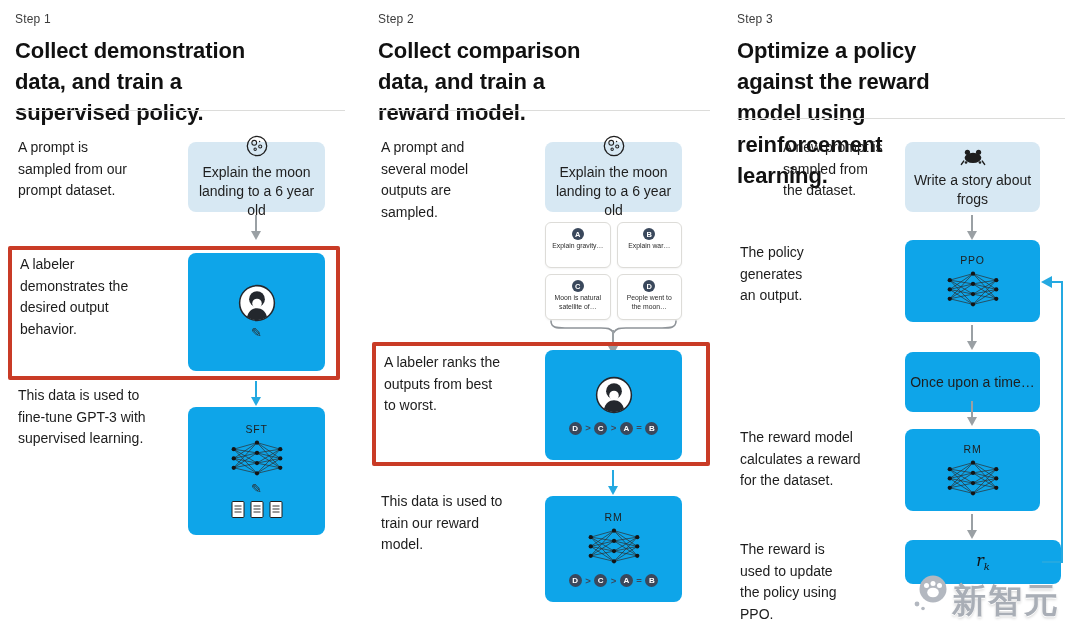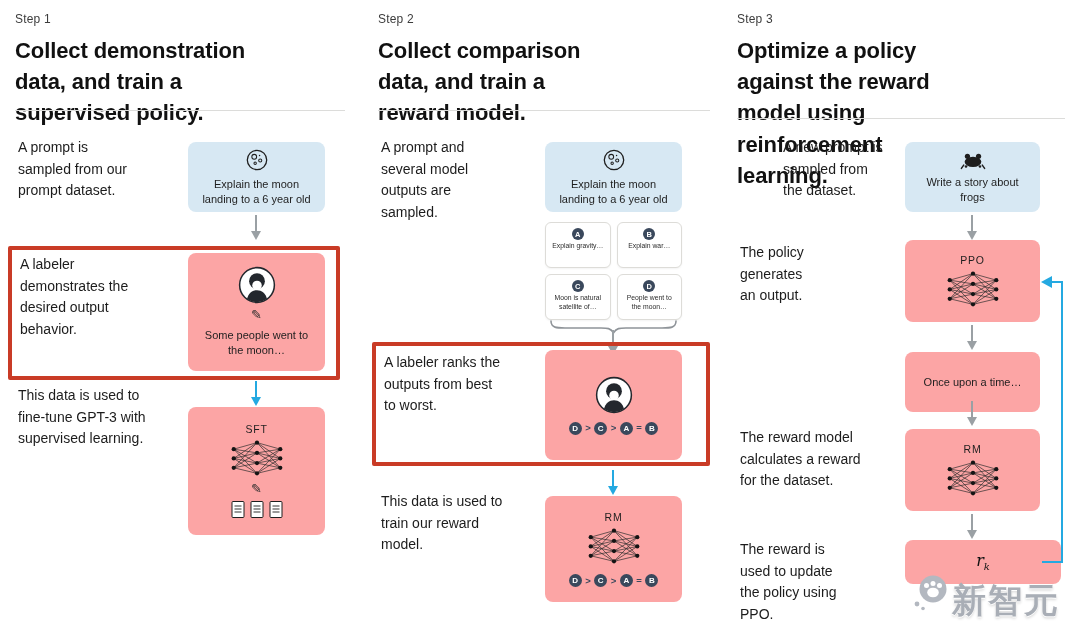--- a/index.html
+++ b/index.html
@@ -6,22 +6,22 @@
   html,body{background:#fff}
   body{width:1080px;height:640px;position:relative;overflow:hidden;
        font-family:"Liberation Sans","DejaVu Sans",sans-serif;color:#1c1c1c}
   .abs{position:absolute}
   .step{font-size:12px;color:#3c3c3c;letter-spacing:.2px}
   .title{font-size:22px;font-weight:bold;line-height:1.42;color:#111;letter-spacing:-.1px}
   .divider{height:1px;background:#dcdcda}
   .btext{font-size:14px;line-height:1.55;color:#1c1c1c}
   .card{border-radius:8px;display:flex;flex-direction:column;align-items:center;justify-content:center;text-align:center}
   .card-blue{background:#d7e8f3}
-  .card-gray{background:#fca5a5}
-  .card-label{font-size:11px;line-height:1.35;color:#1e1e1e;padding:0 9px;margin-top:5px}
+  .card-gray{background:#0ea5e9}
+  .card-label{font-size:14px;line-height:1.35;color:#1e1e1e;padding:0 1px;margin-top:5px}
   .card-title{font-size:10.5px;letter-spacing:.8px;color:#1e1e1e;margin-bottom:3px}
   .icon{display:inline-block;line-height:0}
   .pencil{font-size:13px;line-height:1;color:#2a2a2a;margin:4px 0 2px}
   .mini-grid{display:grid;grid-template-columns:1fr 1fr;gap:6px}
   .mini{background:#fff;border:1px solid #dddcd8;border-radius:6px;height:46px;display:flex;
         flex-direction:column;align-items:center;padding-top:5px;box-shadow:0 1px 2px rgba(0,0,0,.05)}
   .mini .txt{font-size:6.8px;line-height:1.3;text-align:center;color:#2c2c2c;padding:2px 4px 0}
   .badge{width:12px;height:12px;border-radius:50%;background:#3a485c;color:#fff;font-size:7.5px;
          font-weight:bold;display:flex;align-items:center;justify-content:center;flex:0 0 auto}
   .rank{display:flex;align-items:center;gap:3.5px;margin-top:8px}
@@ -68,21 +68,20 @@
 <div class="abs card card-gray" style="left:188px;top:253px;width:137px;height:118px">
   <span class="icon">
   <svg width="38" height="38" viewBox="0 0 40 40">
     <circle cx="20" cy="20" r="18.3" fill="#fff" stroke="#23272d" stroke-width="1.6"></circle>
     <circle cx="20" cy="16" r="8.3" fill="#23272d"></circle>
     <circle cx="20" cy="20.5" r="5" fill="#fff"></circle>
     <path d="M9.5 34.8 C10.8 28.4 15 25.4 20 25.4 C25 25.4 29.2 28.4 30.5 34.8 A18.3 18.3 0 0 1 9.5 34.8 Z" fill="#23272d"></path>
   </svg>
 </span>
   <div class="pencil">✎</div>
-  <div class="card-label">Some people went to the moon…</div>
 </div>
 <span class="abs arrow blue" style="left:250px;top:381px">
   <svg width="12" height="26" viewBox="0 0 12 26">
     <line x1="6" y1="0" x2="6" y2="17" stroke="currentColor" stroke-width="2"></line>
     <polygon points="1,16 11,16 6,25" fill="currentColor"></polygon>
   </svg>
 </span>
 
 <div class="abs btext" style="left:18px;top:385px;width:138px">This data is used to fine-tune GPT-3 with supervised learning.</div>
 <div class="abs card card-gray" style="left:188px;top:407px;width:137px;height:128px">

